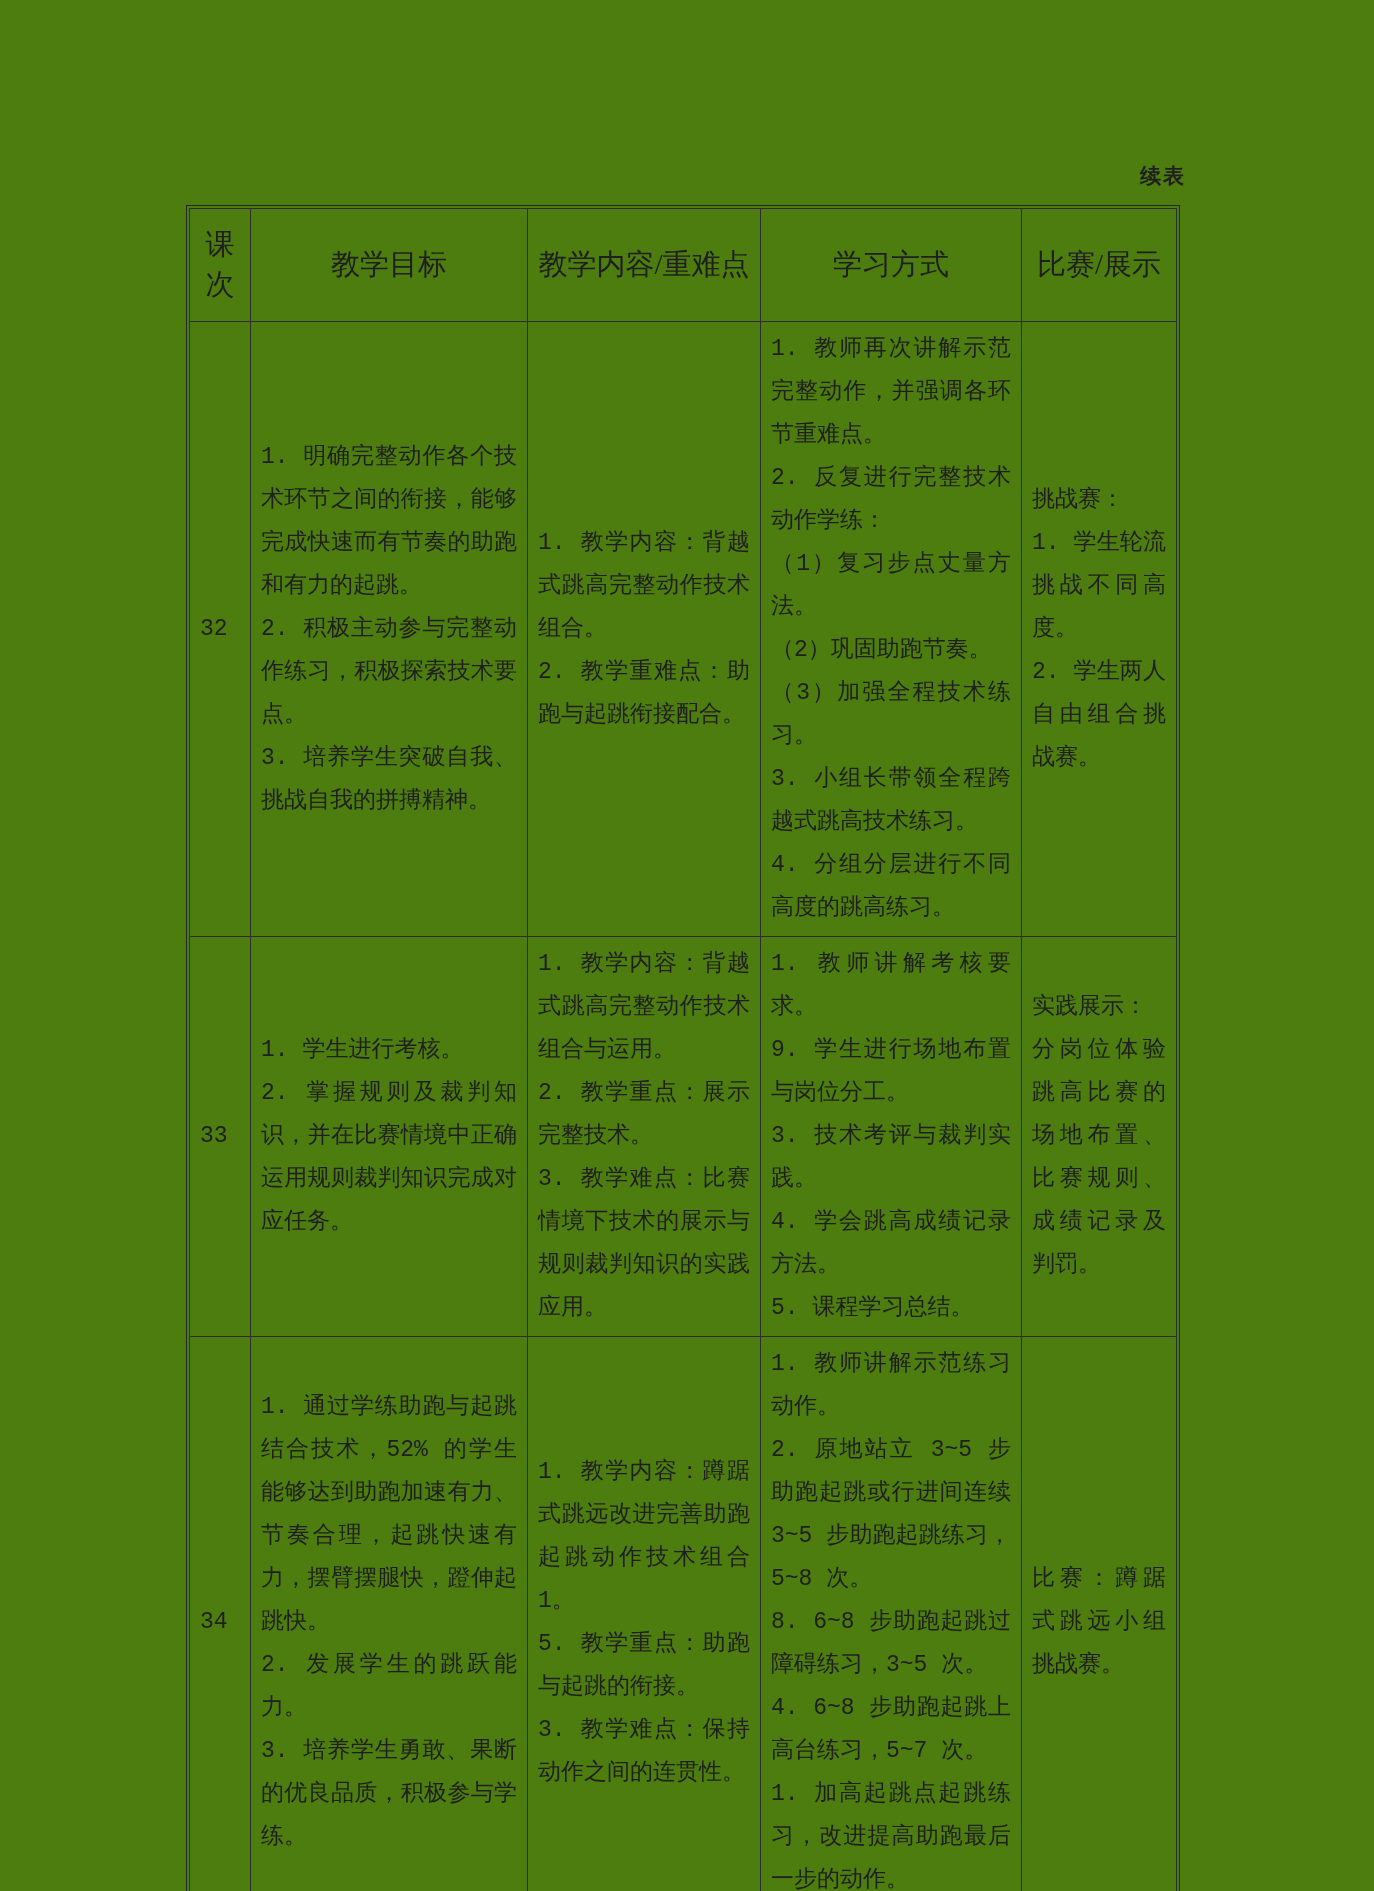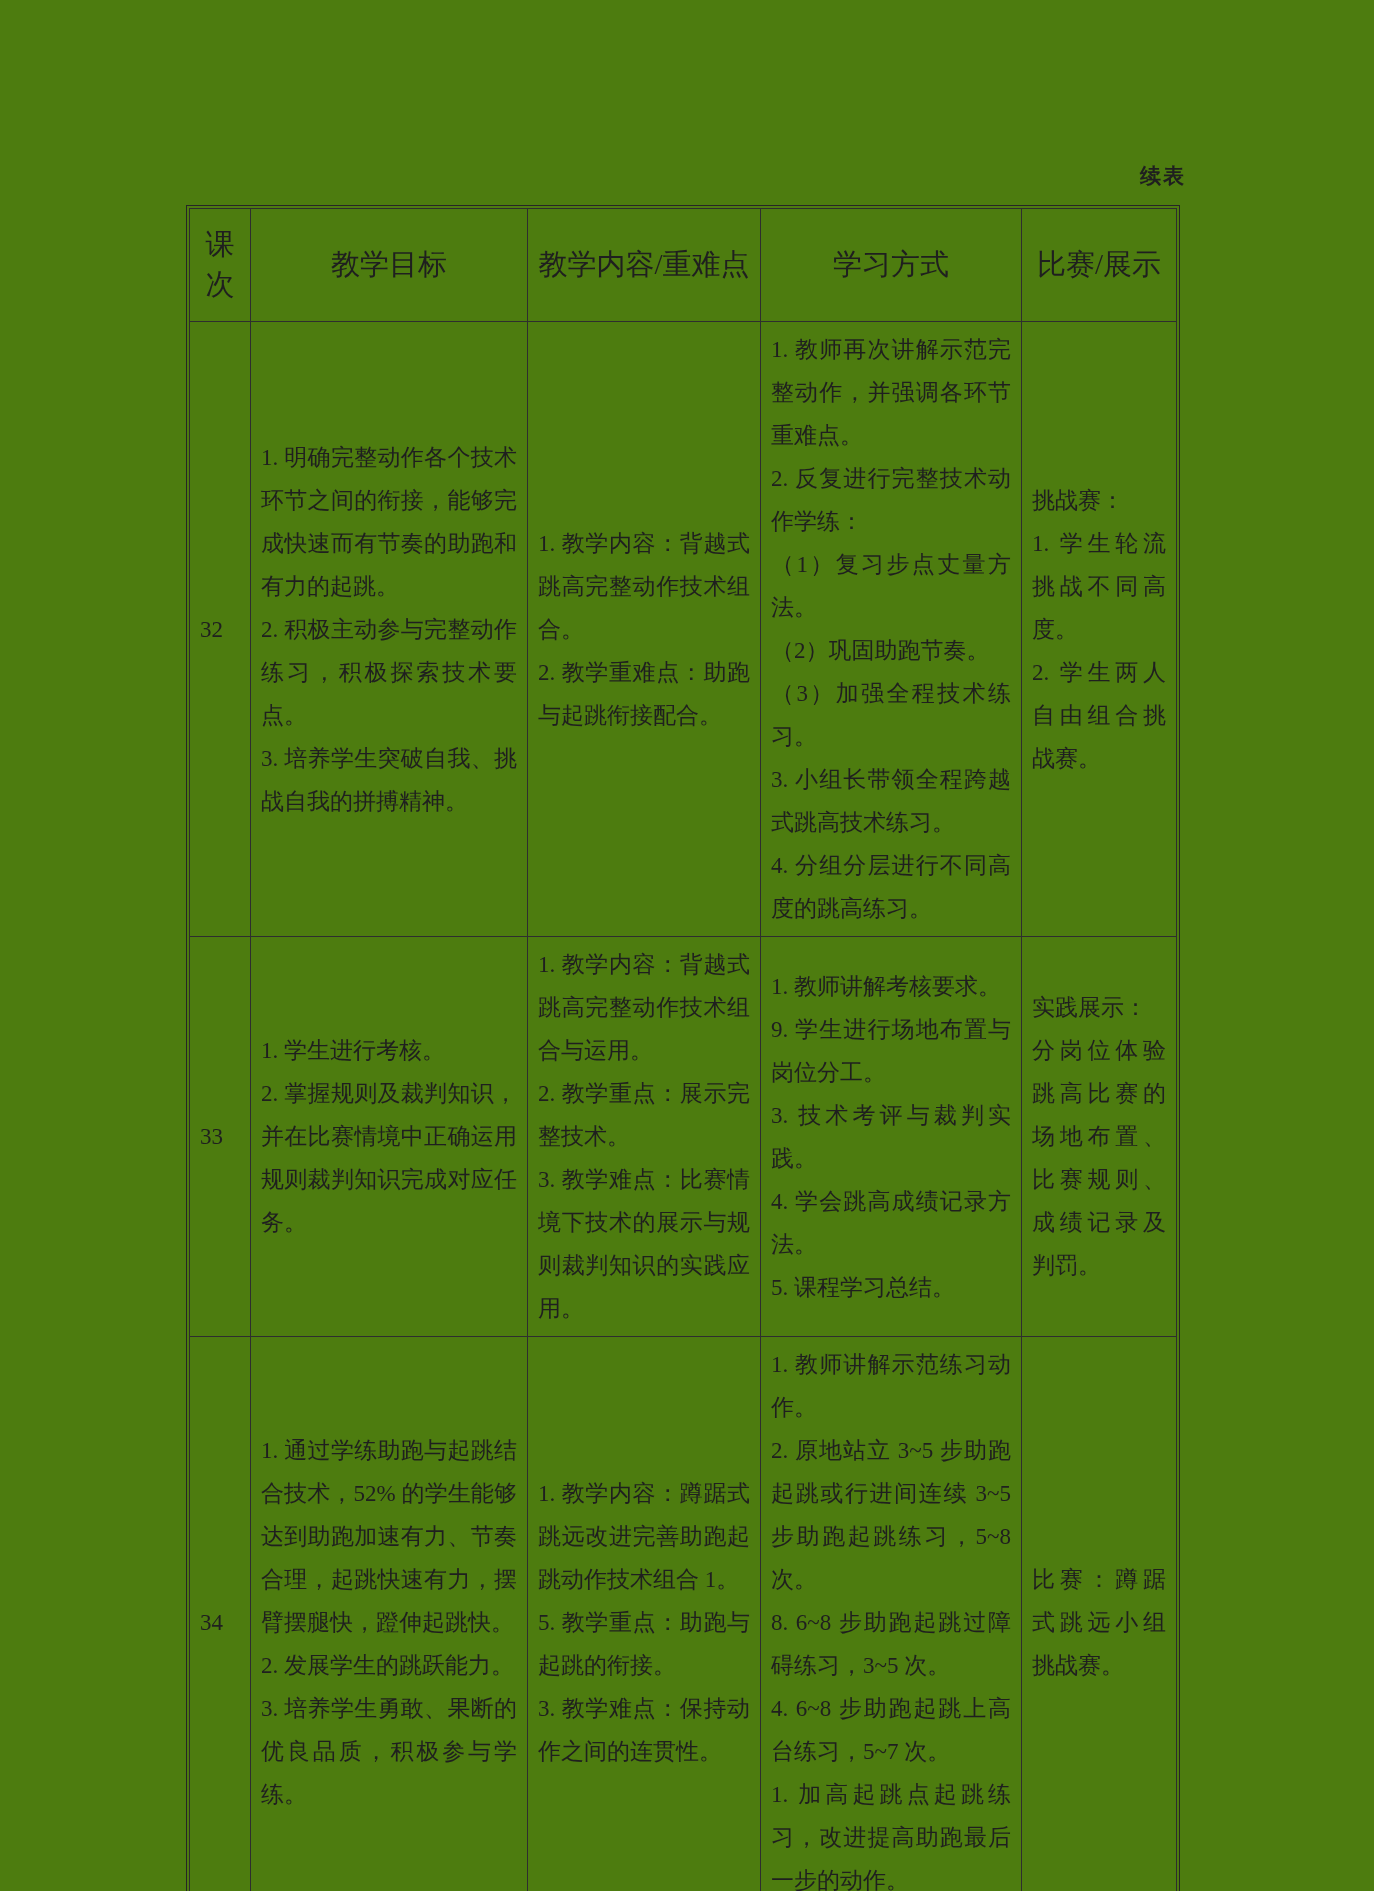--- a/index.html
+++ b/index.html
@@ -46,20 +46,21 @@
   }
   table.schedule td{
     font-size:23px;
     padding:6px 10px;
   }
   table.schedule td p{
     margin:0;
     line-height:43px;
     text-align:justify;
     text-justify:inter-character;
+    font-family:Liberation Mono, monospace;
   }
   td.lesson-cell{text-align:center;margin-top:24px;}
   tbody tr:nth-child(1){height:505px;}
   tbody tr:nth-child(2){height:386px;}
   tbody tr:nth-child(3){height:562px;}
   .footer{
     position:absolute;
     top:1768px;right:382px;
     display:flex;
     align-items:center;

